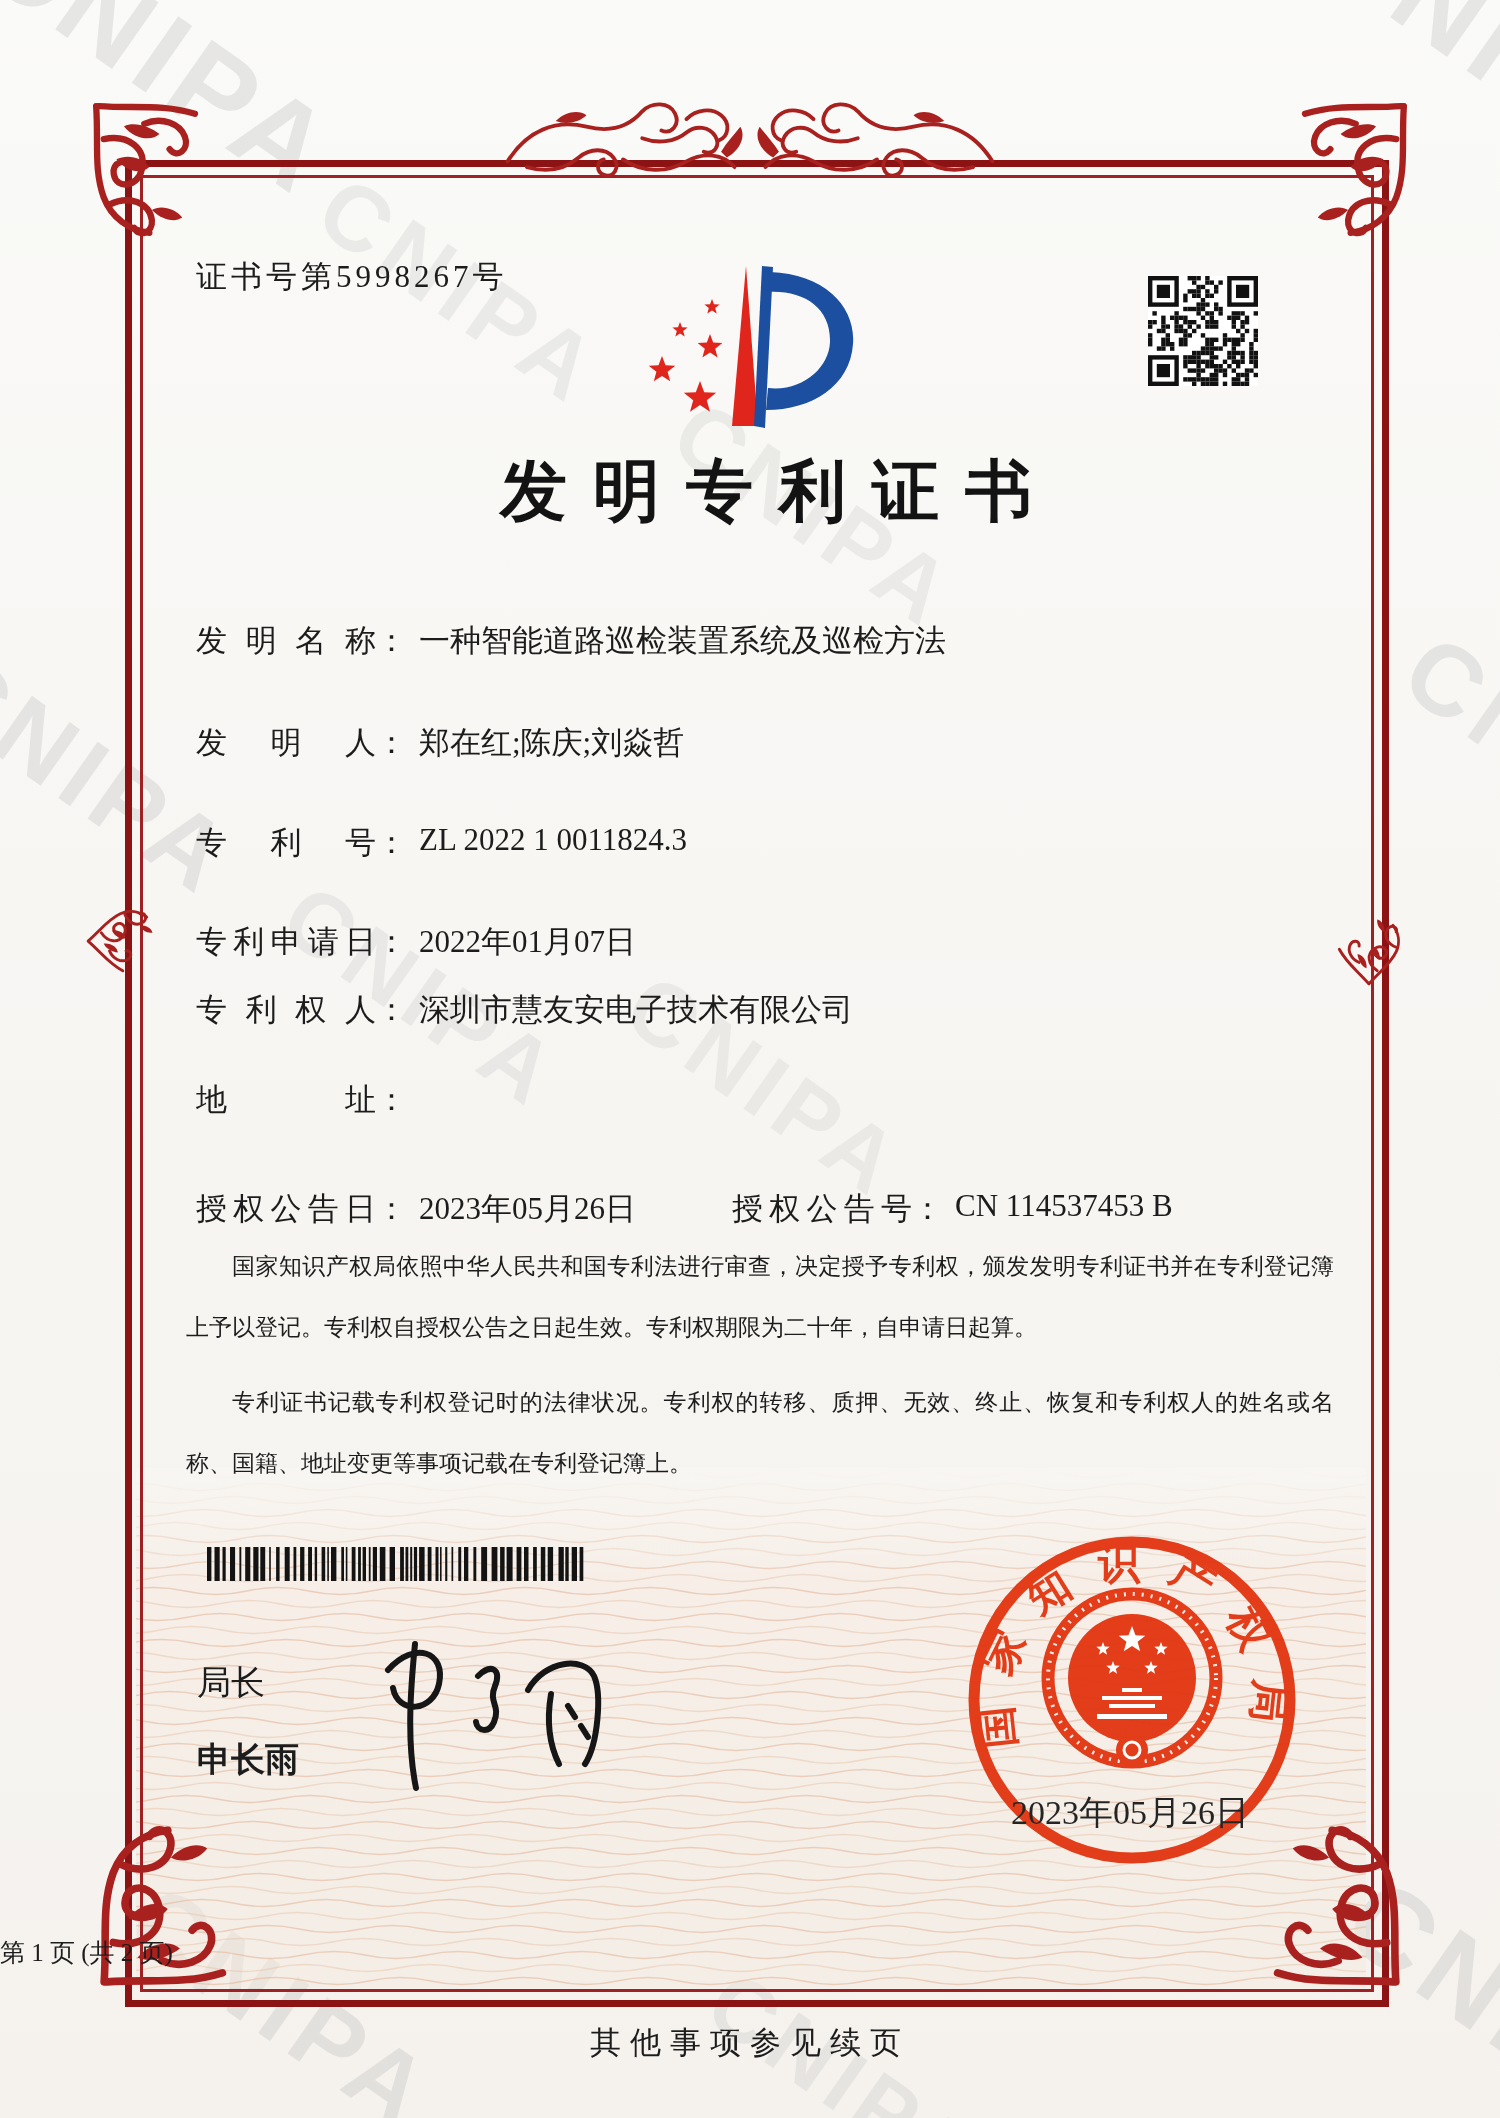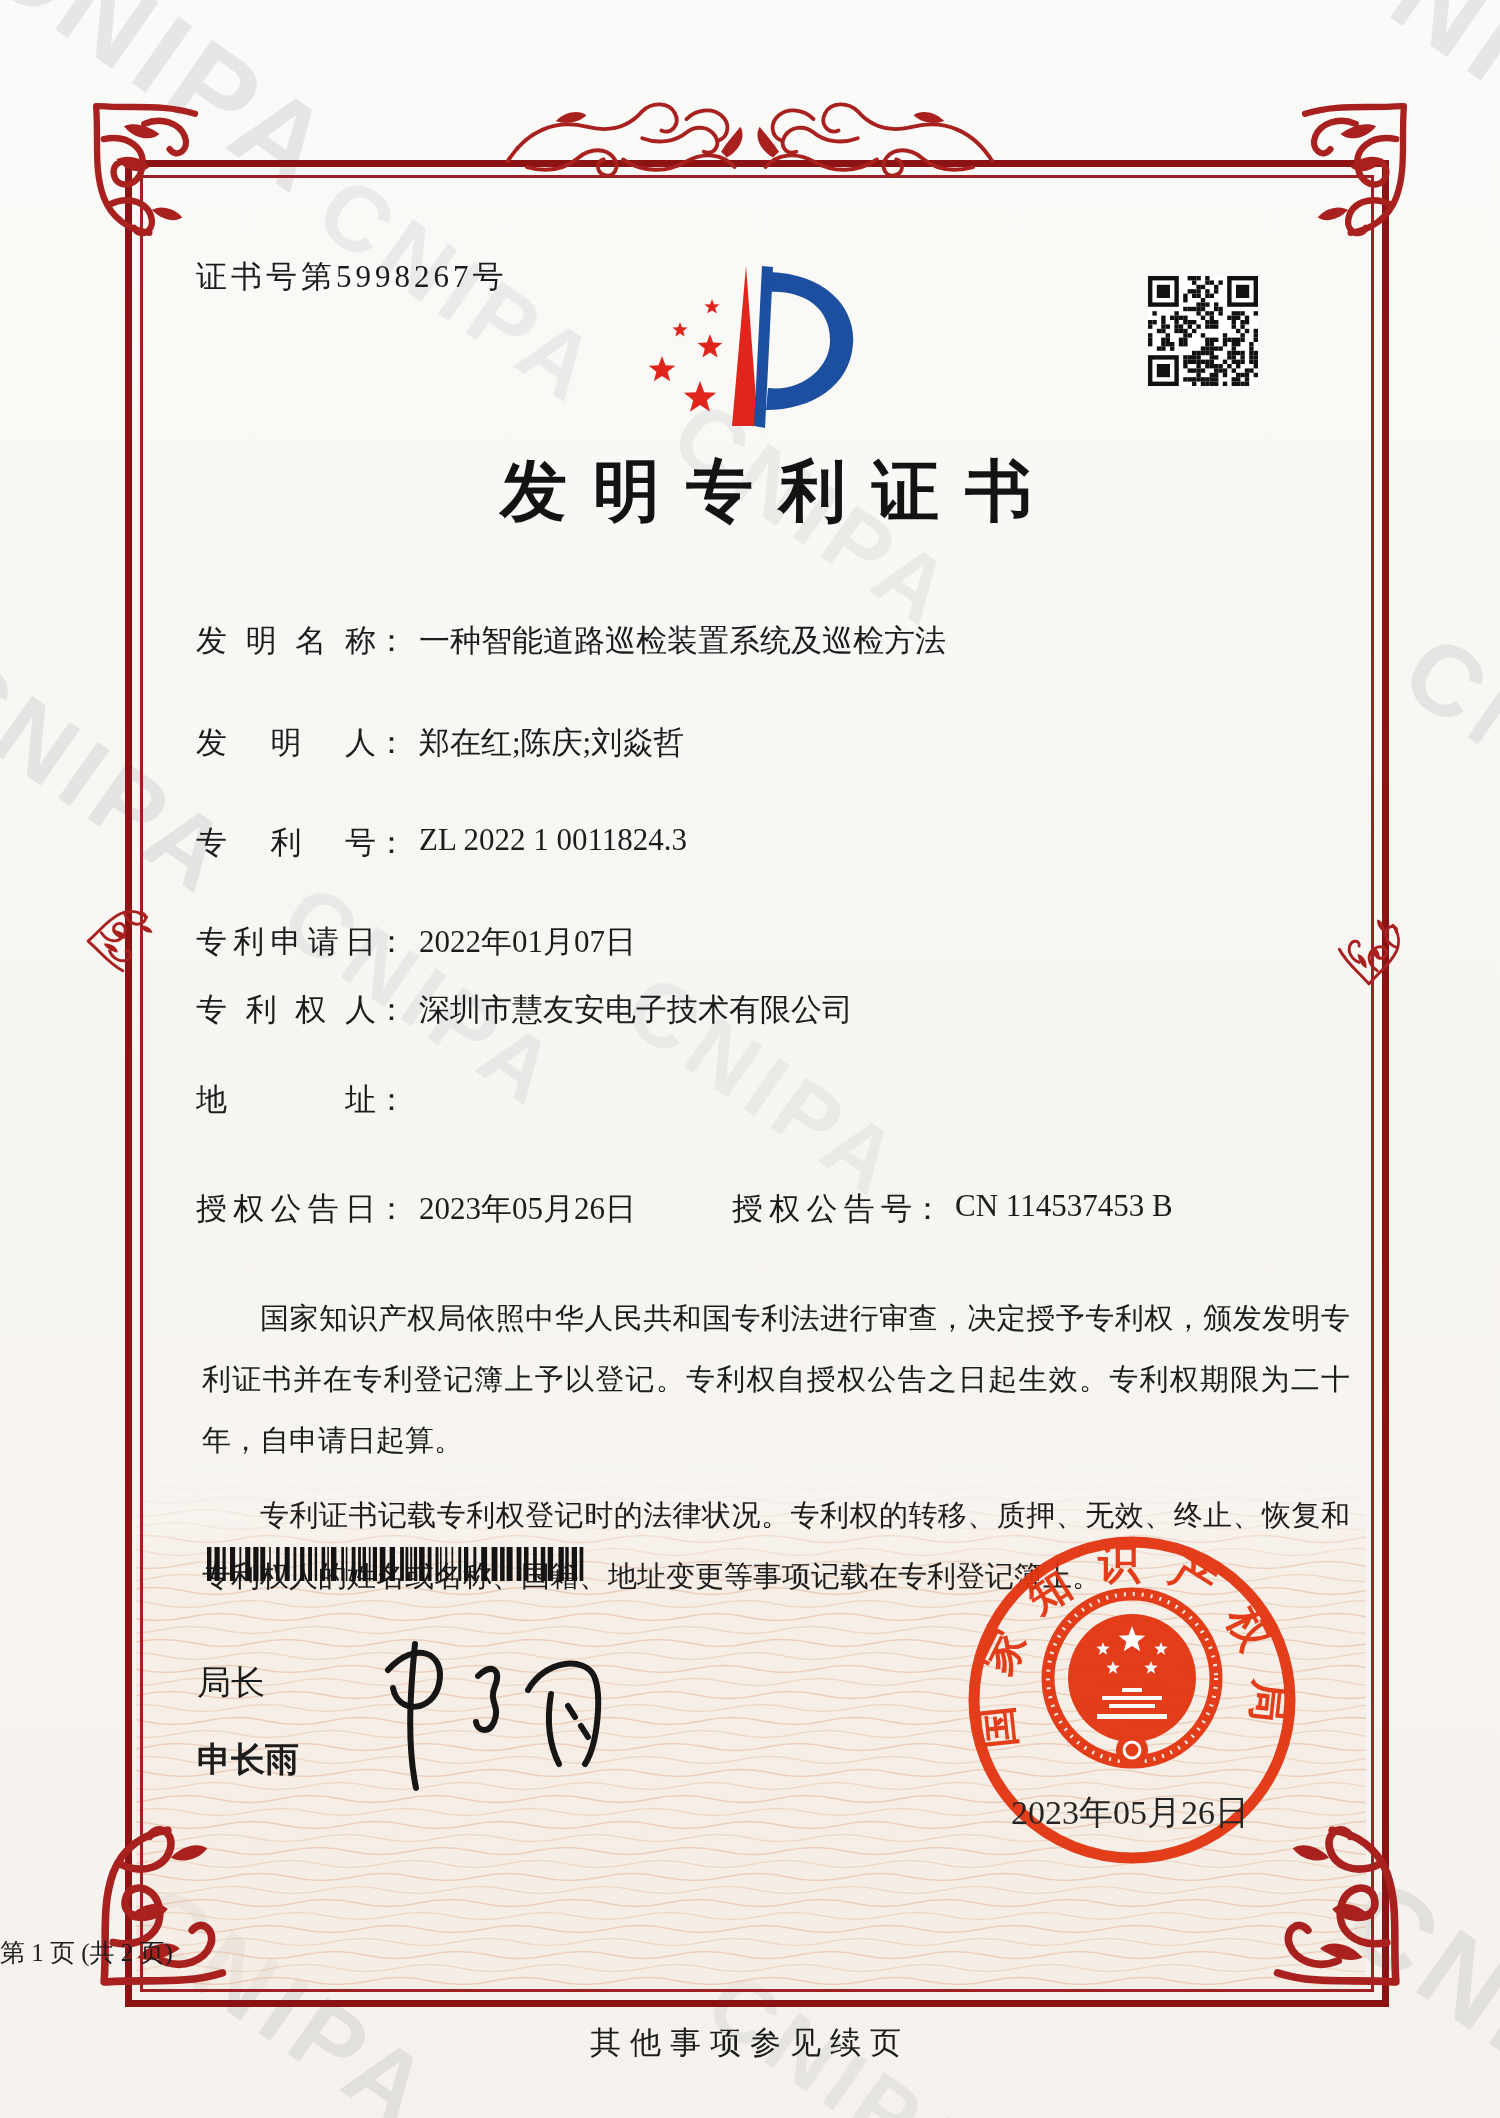--- a/index.html
+++ b/index.html
@@ -45,22 +45,22 @@
   .fields{position:absolute;left:196px;top:0;width:1160px;z-index:4;font-size:31px;}
   .frow{position:absolute;display:flex;align-items:flex-start;white-space:nowrap;}
   .flabel{display:inline-block;width:180px;text-align:justify;text-align-last:justify;flex:none;}
   .fcolon{flex:none;}
   .fvalue{margin-left:12px;}
   .fvalue.wrap{white-space:normal;width:748px;line-height:46px;}
   .r1{top:620px;} .r2{top:722px;} .r3{top:822px;justify-content:flex-end;} .r4{top:921px;align-items:center;} .r5{top:989px;}
   .r6{top:1079px;} .r7{top:1188px;}
   .grant2{margin-left:96px;display:flex;}
 
-  .paras{position:absolute;left:186px;top:1288px;width:1148px;z-index:4;
-         font-size:29px;line-height:61px;text-align:justify;margin-left:16px;}
+  .paras{position:absolute;left:186px;top:1236px;width:1148px;z-index:4;
+         font-size:23px;line-height:61px;text-align:justify;}
   .paras p{margin:0 0 14px 0;text-indent:2em;}
 
   .barcode{position:absolute;left:207px;top:1547px;z-index:4;}
   .sig-title{position:absolute;left:197px;top:1660px;z-index:4;
              font-family:"Liberation Sans","DejaVu Sans",sans-serif;font-weight:normal;font-size:34px;}
   .sig-name{position:absolute;left:197px;top:1737px;z-index:4;
             font-family:"Liberation Sans","DejaVu Sans",sans-serif;font-weight:bold;font-size:34px;}
   .sig-hand{position:absolute;left:360px;top:1612px;z-index:4;}
 
   .seal{position:absolute;left:962px;top:1528px;z-index:5;opacity:.95;}

